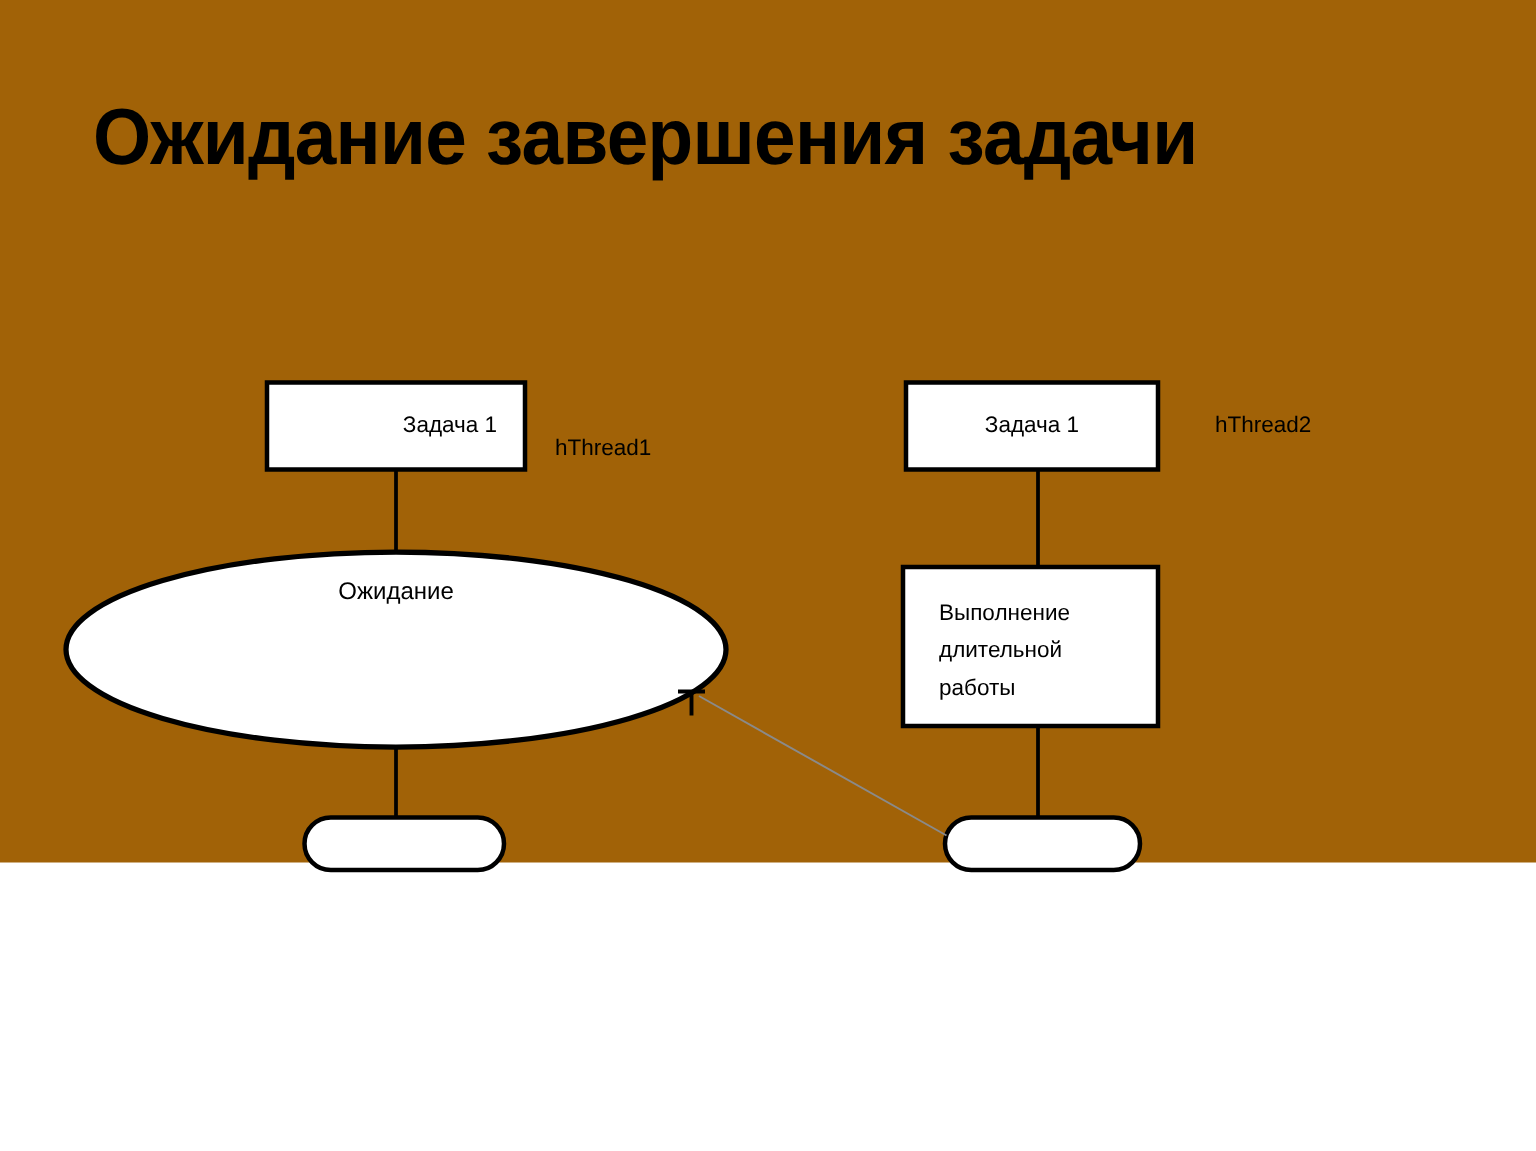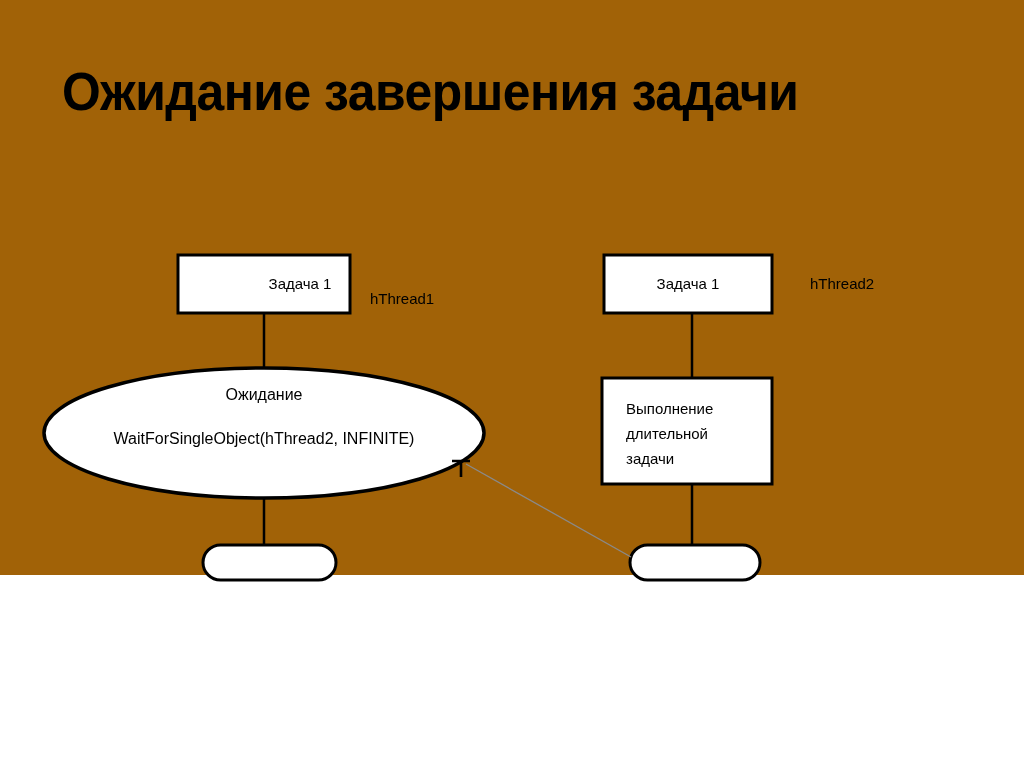--- a/index.html
+++ b/index.html
@@ -160,23 +160,22 @@
 
     <path d="M 452 461 L 470 461 M 461 461 L 461 477" stroke="#000000" stroke-width="2.6" fill="none"></path>
   </svg>
 
   <div class="node-text box-label" id="task1-label">Задача 1</div>
 
   <div class="node-text thread-label" id="thread1-label">hThread1</div>
 
   <div class="node-text" id="wait-title">Ожидание</div>
 
-  <div class="node-text" id="wait-call">WaitForSingleObject(hThread2, INFINITE)</div>
 
   <div class="node-text box-label" id="task2-label">Задача 1</div>
 
   <div class="node-text thread-label" id="thread2-label">hThread2</div>
 
   <div class="node-text" id="work-label">Выполнение
 длительной
-задачи</div>
+работы</div>
 
 </div>
 
 </body></html>

